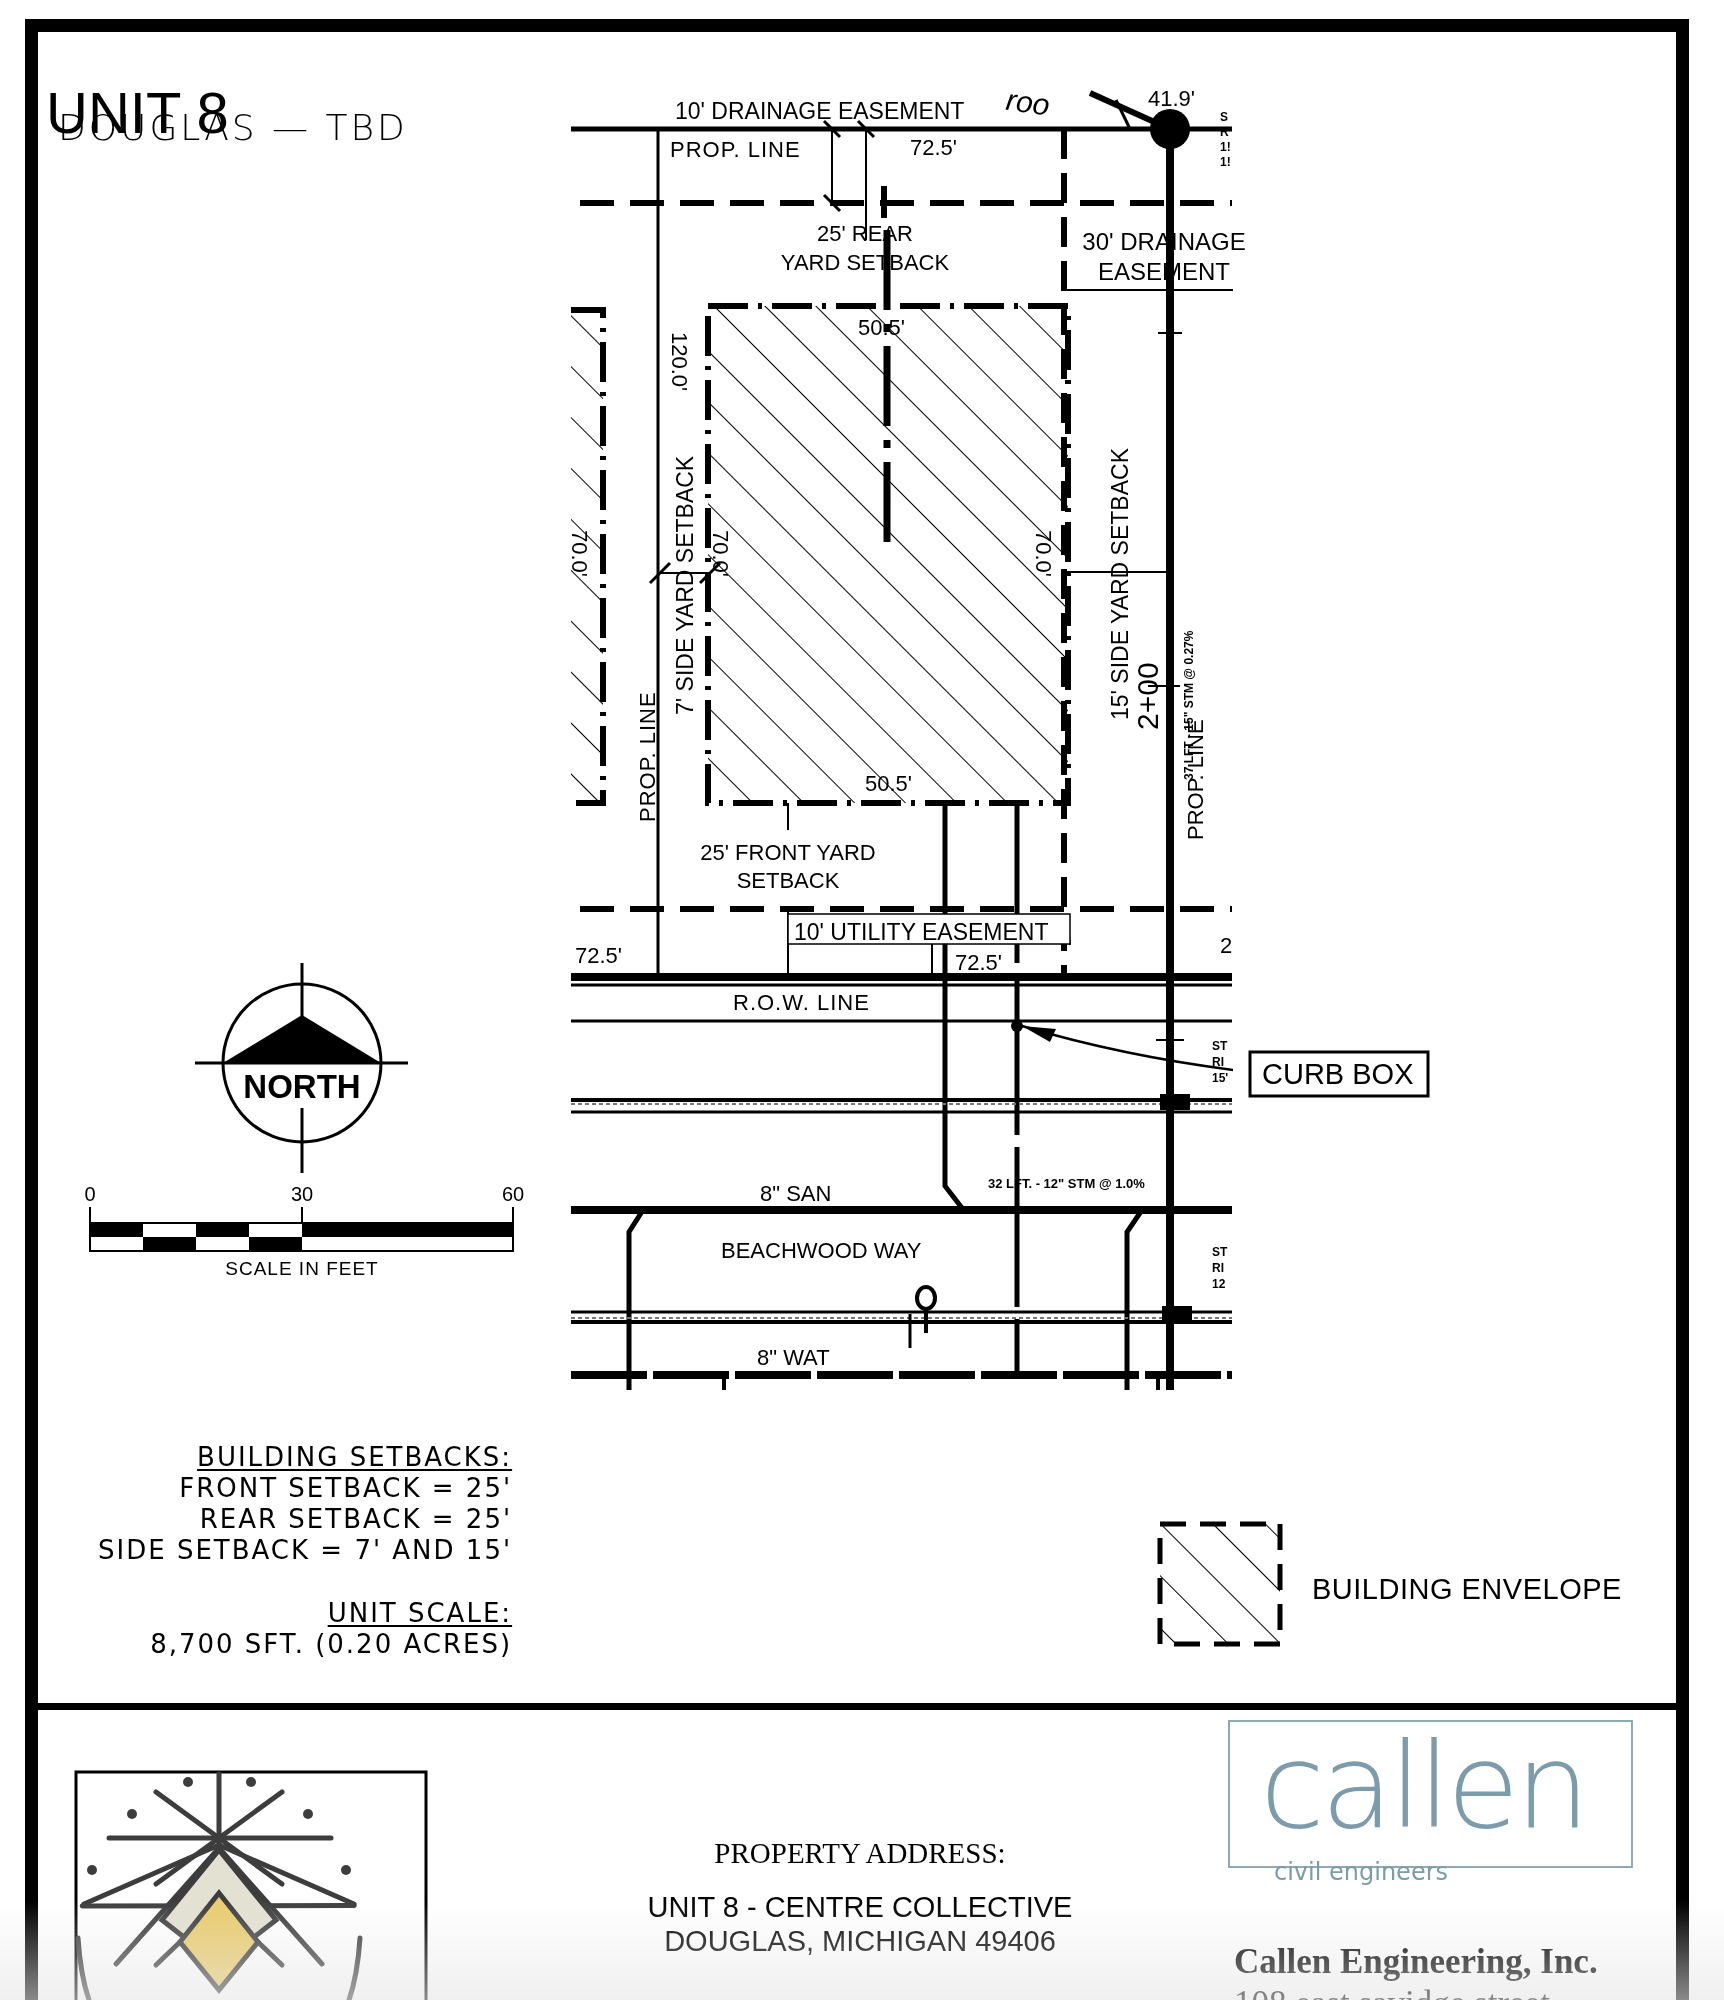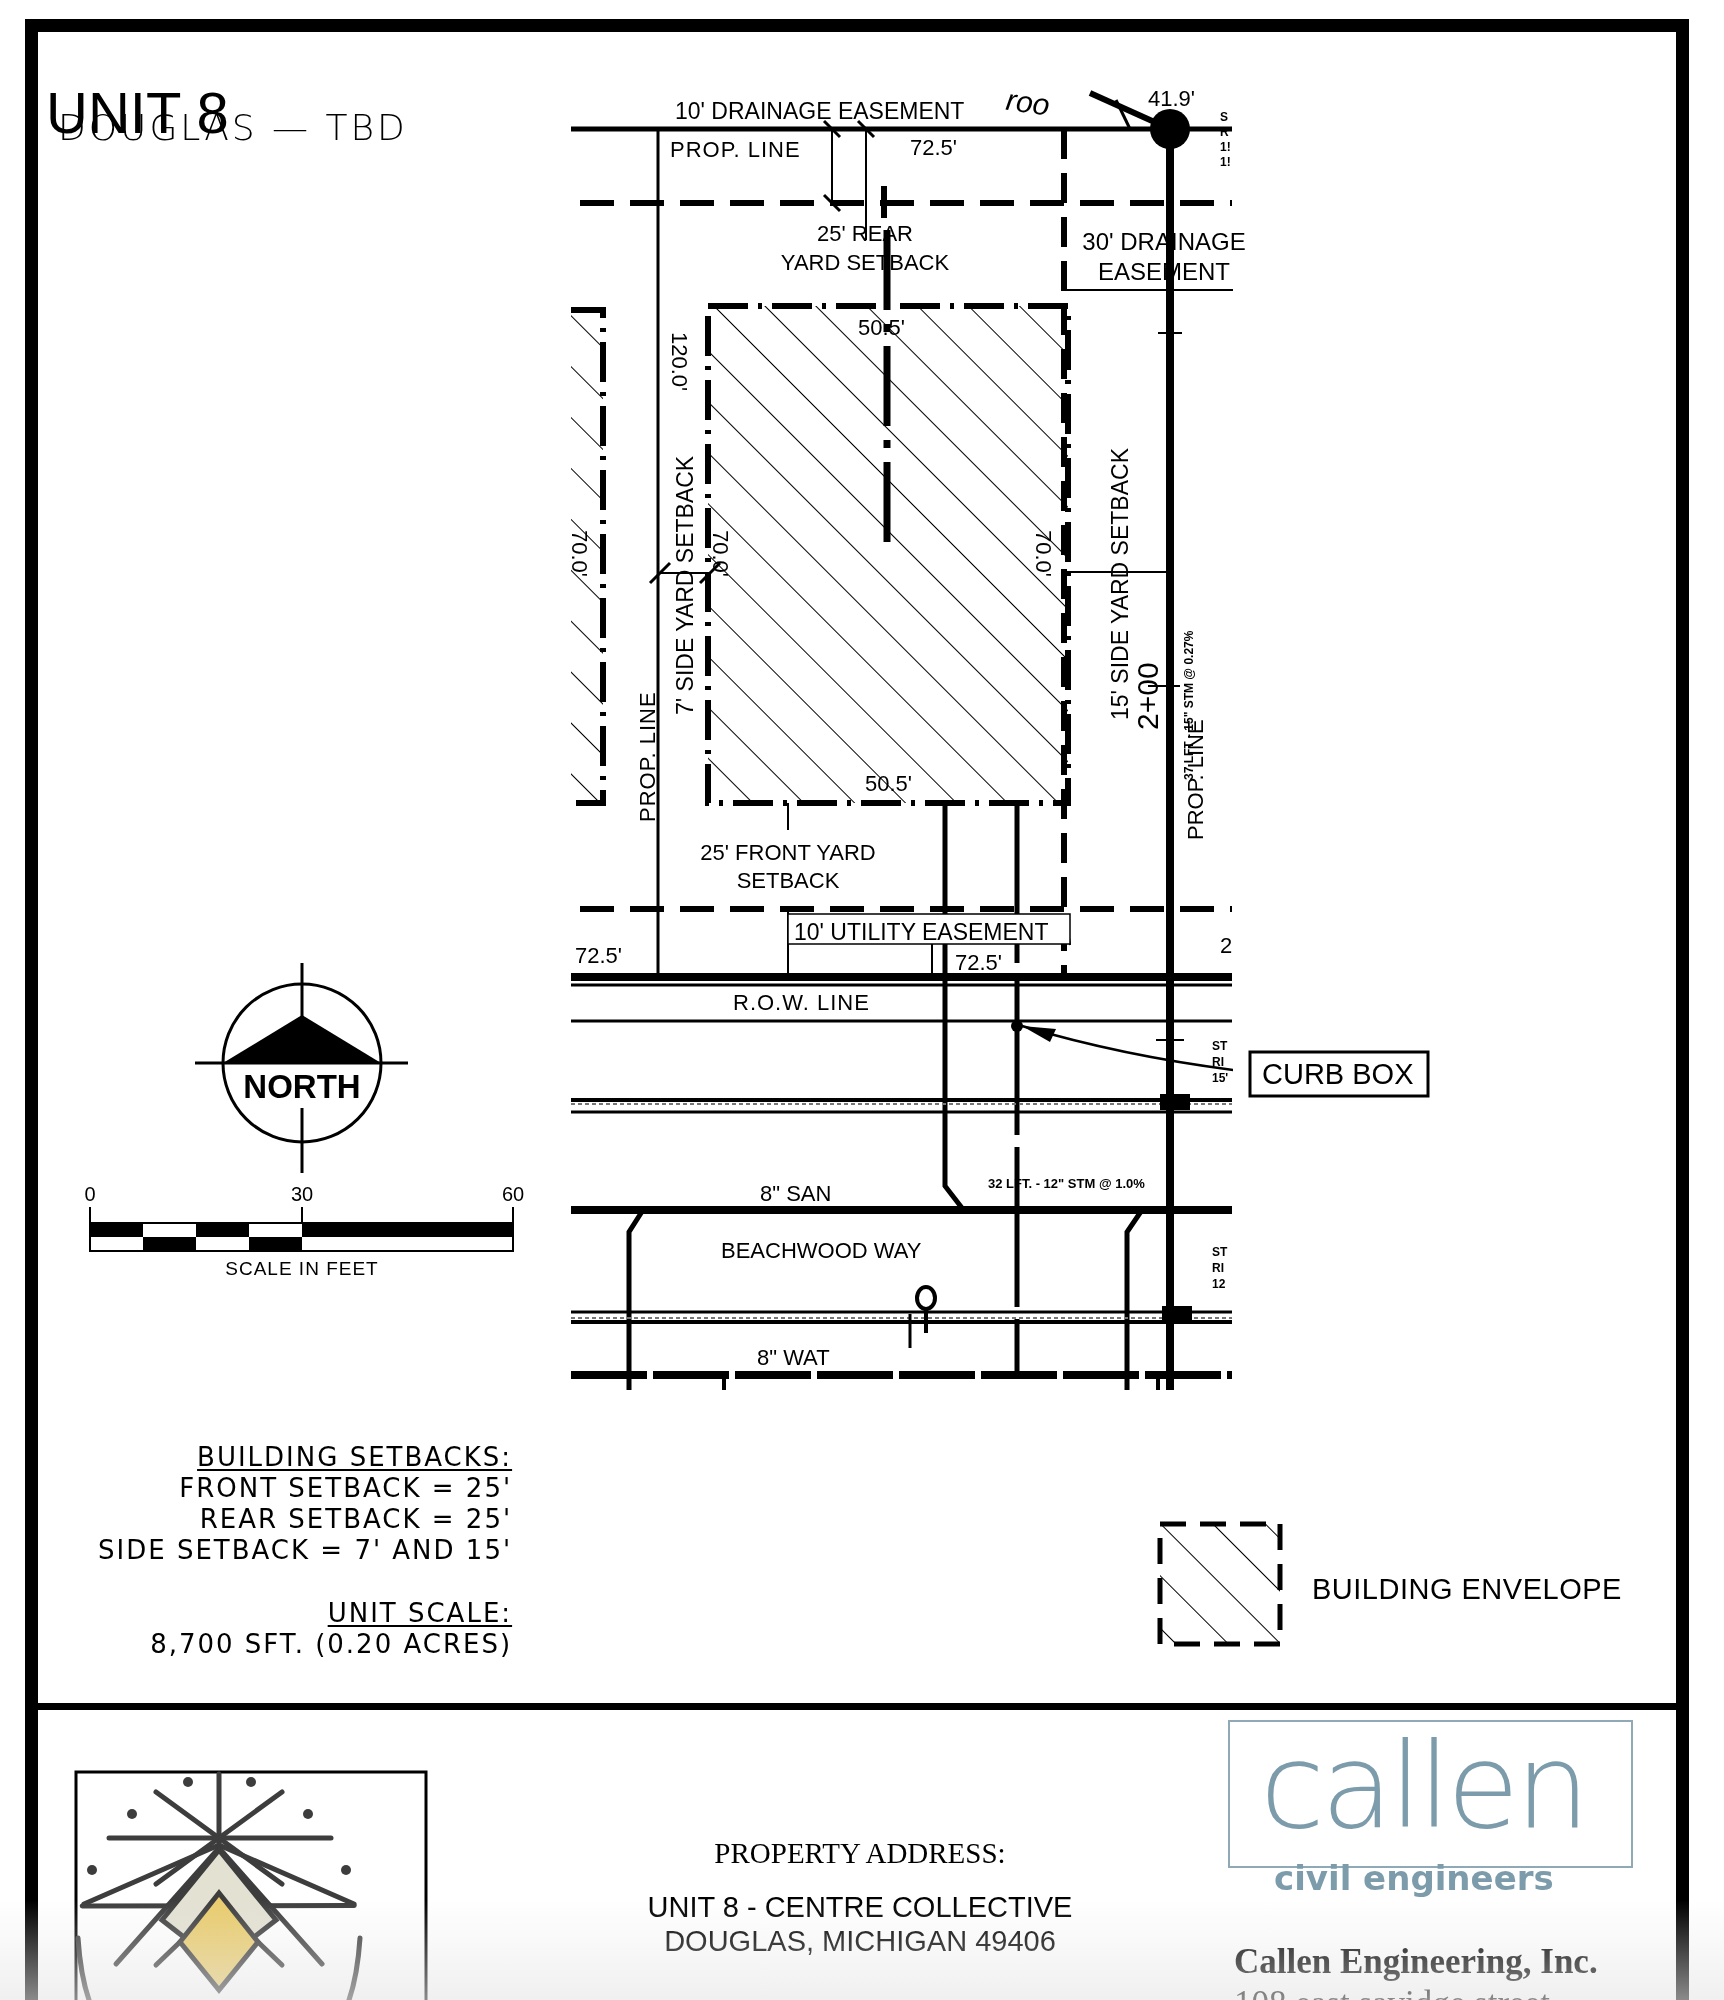--- a/index.html
+++ b/index.html
@@ -10,21 +10,21 @@
   .title{left:46px;top:44px;font-size:58px;font-weight:normal;letter-spacing:0px;line-height:1;margin-top:40px;}
   .subtitle{left:58px;top:110px;font-size:36px;letter-spacing:3px;line-height:1;font-family:"DejaVu Sans",sans-serif;font-weight:200;}
   svg text{font-family:"Liberation Sans",sans-serif;}
   .notes{left:98px;top:1442px;font-size:26px;line-height:31px;letter-spacing:2px;font-family:"DejaVu Sans",sans-serif;text-align:right;}
   .notes .u{text-decoration:underline;text-underline-offset:3px;}
   .legend-label{left:1312px;top:1573px;font-size:29px;letter-spacing:0.5px;}
   .addr{left:600px;top:1836px;width:520px;text-align:center;font-size:29px;line-height:34px;}
   .addr .hd{margin-bottom:20px;display:block;font-family:Liberation Serif, serif;}
   .callen-box{left:1228px;top:1720px;width:405px;height:148px;border:2px solid #8fa9b6;box-sizing:border-box;}
   .callen-word{position:absolute;left:30px;top:-6px;font-size:118px;color:#7c9cab;font-family:"DejaVu Sans",sans-serif;font-weight:200;letter-spacing:-4px;line-height:1.2;}
-  .callen-sub{position:absolute;left:44px;top:136px;font-size:34px;color:#7c9cab;font-family:"DejaVu Sans",sans-serif;font-weight:700;}
+  .callen-sub{position:absolute;left:44px;top:136px;font-size:24px;color:#7c9cab;font-family:"DejaVu Sans",sans-serif;font-weight:400;}
   .company{left:1234px;top:1942px;font-size:35px;font-weight:bold;font-family:"Liberation Serif",serif;}
   .street{left:1234px;top:1984px;font-size:35px;font-family:"Liberation Serif",serif;}
   .bottom-fade{position:absolute;left:0;top:1900px;width:1724px;height:100px;background:linear-gradient(to bottom,rgba(255,255,255,0),rgba(230,230,230,0.6));pointer-events:none;}
 </style>
 </head>
 <body>
 
 <div class="frame"></div>
 <div class="divider"></div>
 

